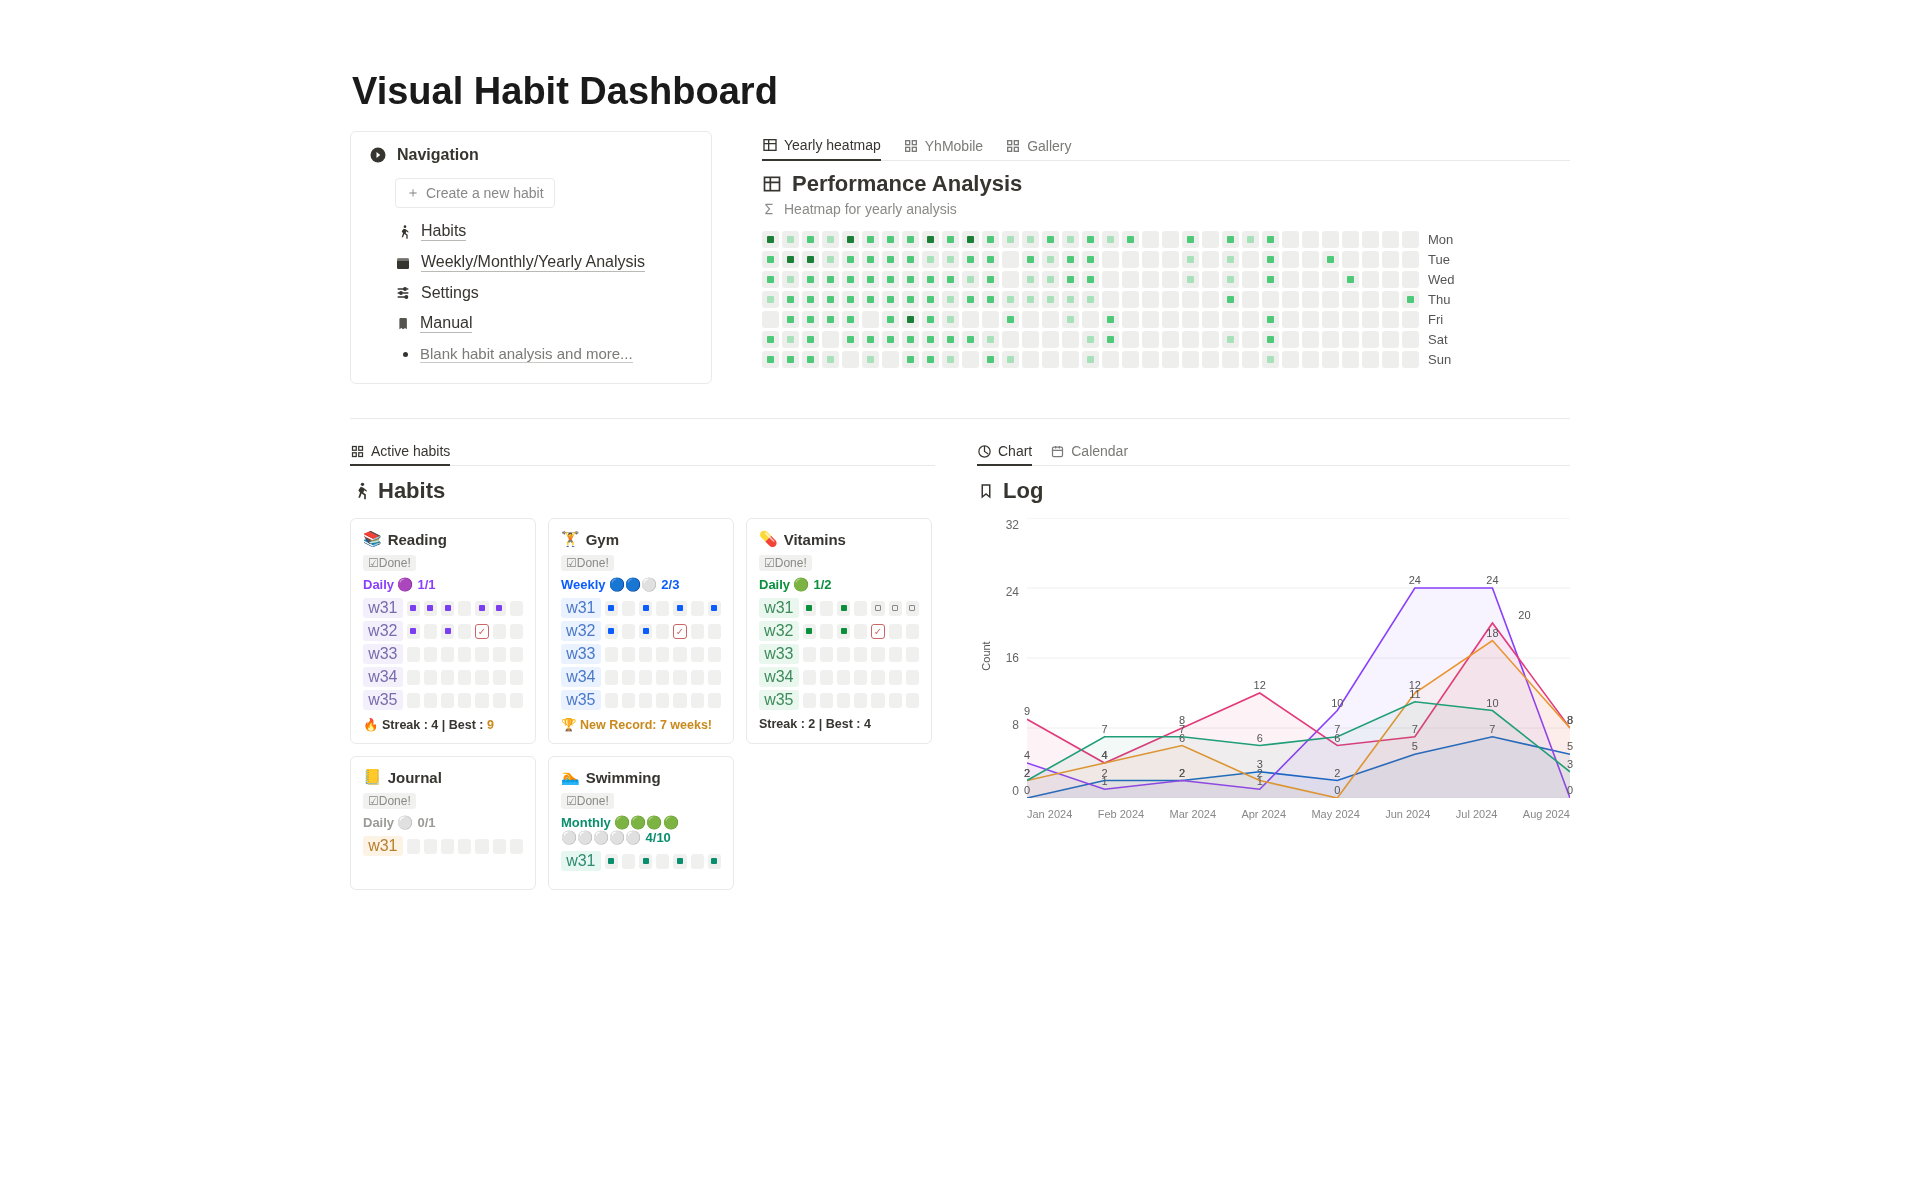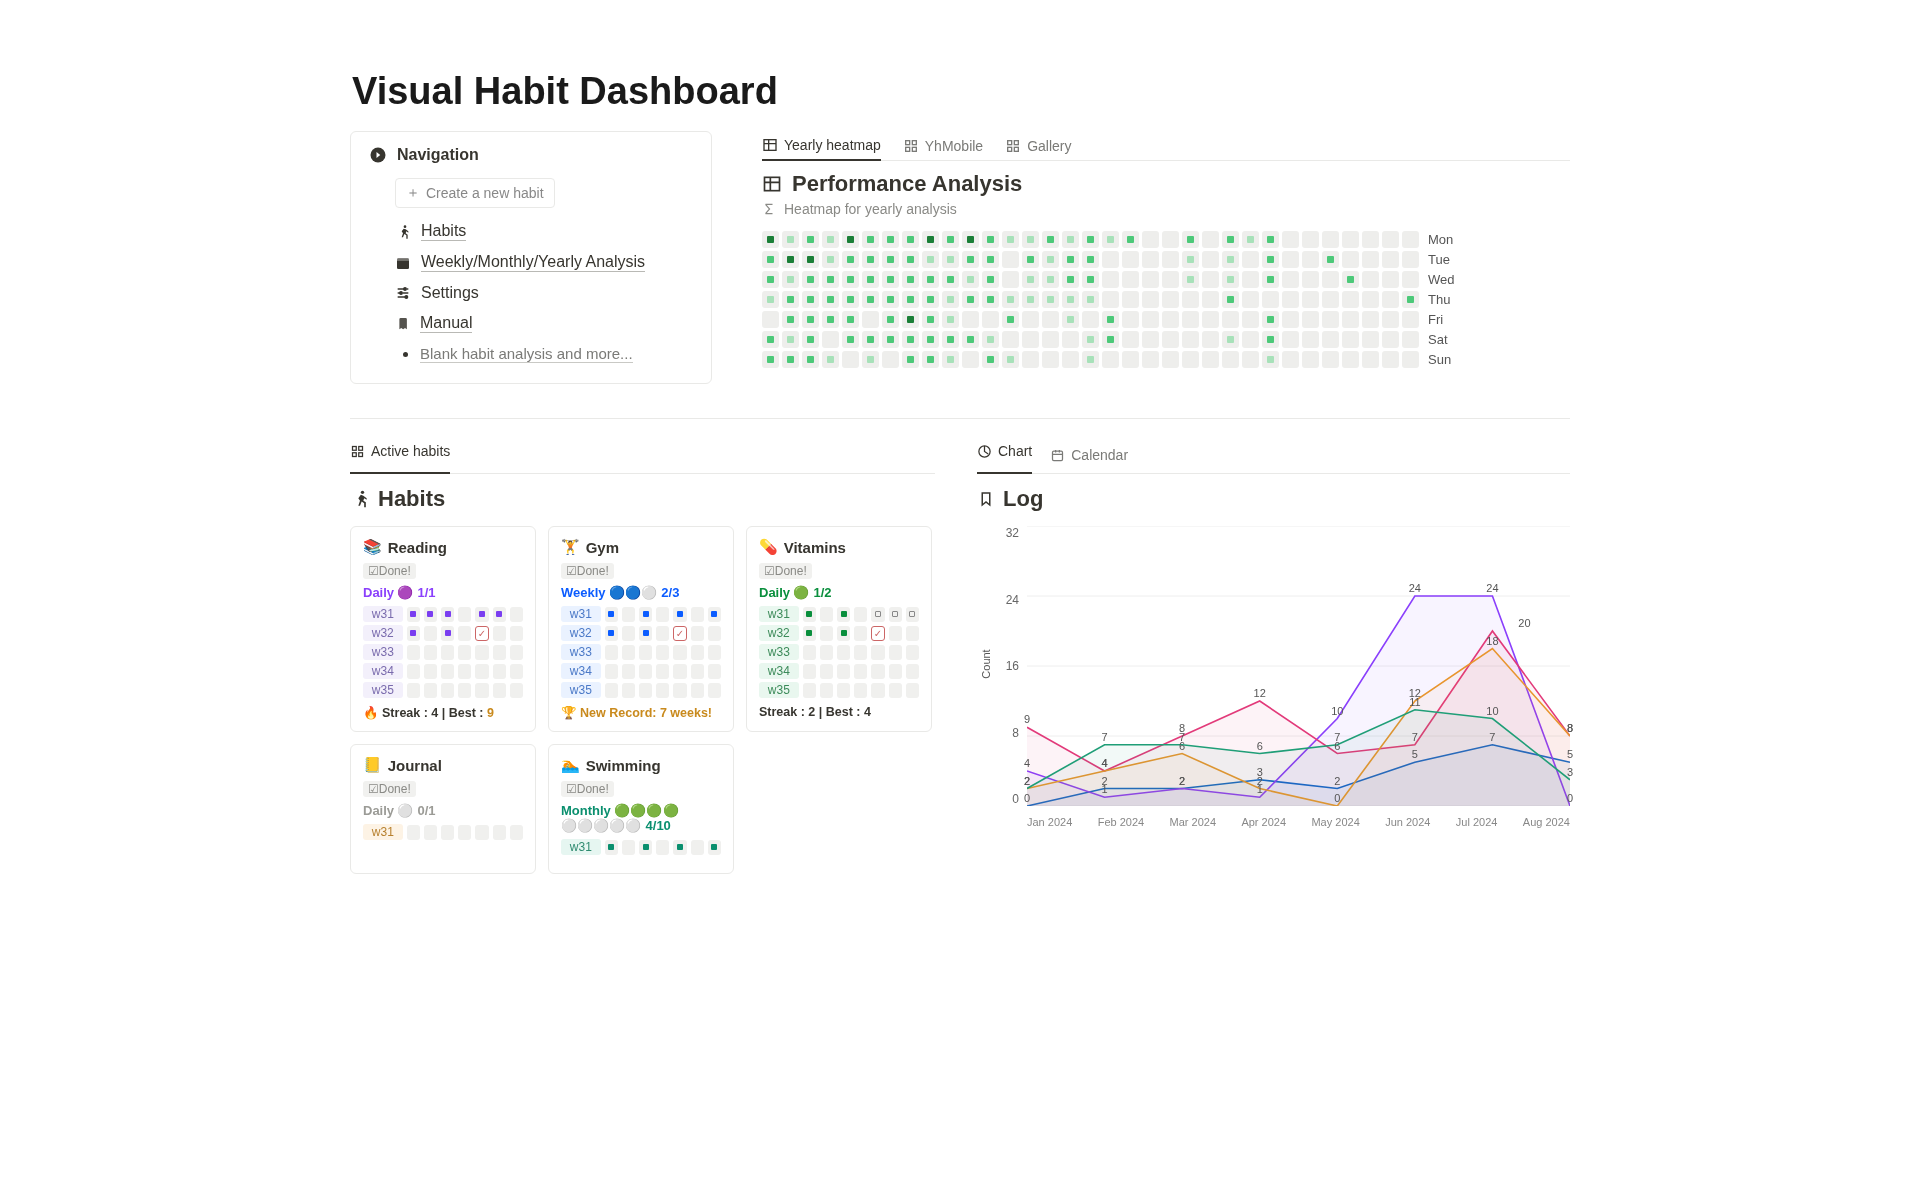--- a/index.html
+++ b/index.html
@@ -33,36 +33,36 @@
 .l3{background:#1a7f37}
 .hm-day{font-size:13px;color:#555;margin-left:6px}
 
 .divider{height:1px;background:#e9e9e7;margin:34px 0 24px 0}
 
 .row2{display:flex;gap:42px}
 .habcol{width:585px}
 .logcol{flex:1}
 .subtab{display:flex;gap:18px;border-bottom:1px solid #e9e9e7;font-size:14px;color:#7a7a77;padding-bottom:6px;margin-bottom:12px}
 .subtab .st{display:flex;align-items:center;gap:6px;cursor:pointer}
-.subtab .st.active{color:#37352f;font-weight:500;border-bottom:2px solid #37352f;margin-bottom:-7px;padding-bottom:13px}
+.subtab .st.active{color:#37352f;font-weight:500;border-bottom:2px solid #37352f;margin-bottom:-7px;padding-bottom:5px}
 .sec-title{display:flex;align-items:center;gap:8px;font-size:22px;font-weight:700;margin-bottom:14px}
 
 .cards{display:flex;flex-wrap:wrap;gap:12px}
 .card{width:186px;border:1px solid #e9e9e7;border-radius:6px;padding:11px 12px}
 .card-title{font-size:15px;font-weight:600;margin-bottom:6px;display:flex;align-items:center;gap:6px}
 .done{background:#f1f1ef;border-radius:3px;padding:1px 5px;font-size:12px;color:#8a8a86;display:inline-flex;align-items:center;gap:3px;margin-bottom:6px}
 .freq{font-size:13px;font-weight:600;margin-bottom:6px}
 .freq.purple{color:#8a3ffc}
 .freq.blue{color:#0b5cff}
 .freq.green{color:#0a8f3d}
 .freq.tealg{color:#0a8f6e}
 .freq.grey{color:#9b9b96}
 .wk-rows{display:flex;flex-direction:column;gap:3px;margin-bottom:7px}
 .wk-row{display:flex;align-items:center;gap:4px}
-.wk-lbl{font-size:12px;background:#f3f0fb;border-radius:3px;padding:1px 4px;color:#7a6bad;width:44px;text-align:center}
+.wk-lbl{font-size:16px;background:#f3f0fb;border-radius:3px;padding:1px 4px;color:#7a6bad;width:44px;text-align:center}
 .wk-lbl.blue{background:#eaf2ff;color:#4b79c7}
 .wk-lbl.green{background:#e9f7ef;color:#3d8b5a}
 .wk-lbl.orange{background:#fdf3e5;color:#b7802e}
 .wk-lbl.tealg{background:#e6f6f1;color:#2f8b70}
 .mini{width:15px;height:15px;border-radius:3px;background:#f0f0ee;display:flex;align-items:center;justify-content:center}
 .mini span{width:6px;height:6px;border-radius:1px;display:block}
 .streak{font-size:12.5px;font-weight:600;color:#37352f}
 .streak .gold{color:#c98a1d}
 .streak.new{color:#c98a1d}
 

